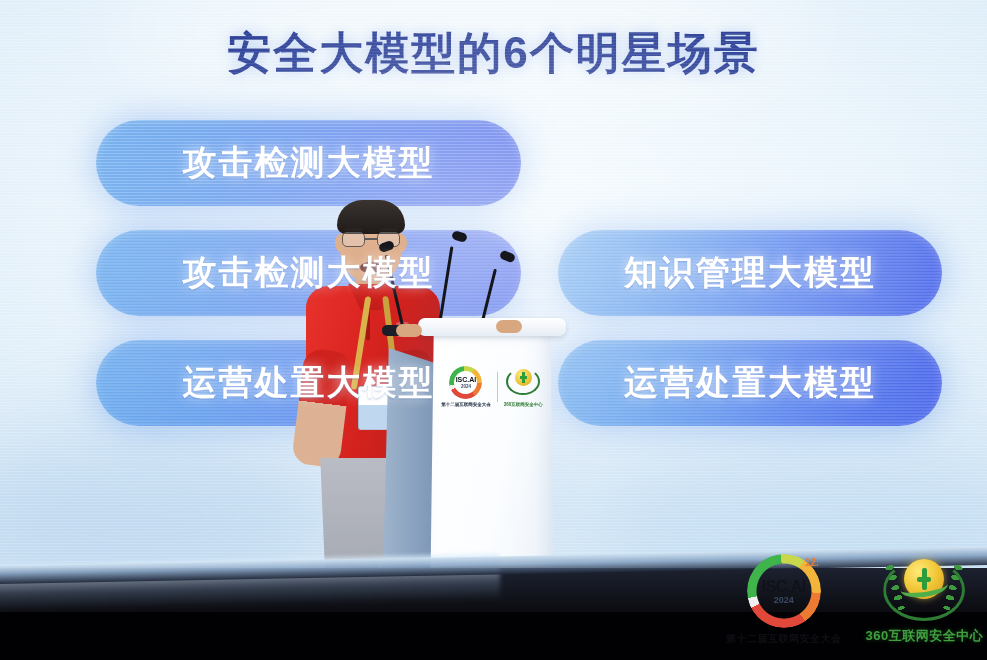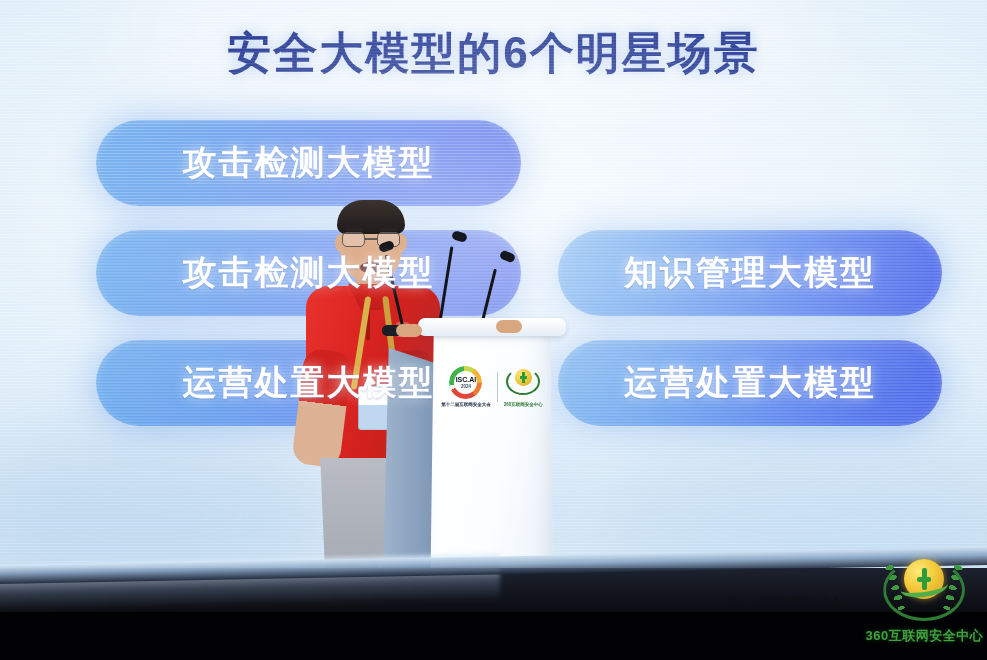--- a/index.html
+++ b/index.html
@@ -408,20 +408,26 @@
     </div>
   </div>
 
   <div class="floor"></div>
   <div class="floor-shine"></div>
   <div class="floor-lip"></div>
   <div class="bottom-black"></div>
 
   <div class="logo-lockup">
     <div class="logo-block">
+      <span class="isc-mark">
+        <span class="isc-ring"></span>
+        <span class="isc-sup">12.</span>
+        <span class="isc-txt">ISC.AI</span>
+        <span class="isc-yr">2024</span>
+      </span>
       <span class="isc-cap">第十二届互联网安全大会</span>
     </div>
 
     <span class="logo-sep"></span>
 
     <div class="logo-block">
       <span class="s360-mark">
         <span class="wreath-l"></span>
         <span class="wreath-r"></span>
         <span class="wreath"></span>

